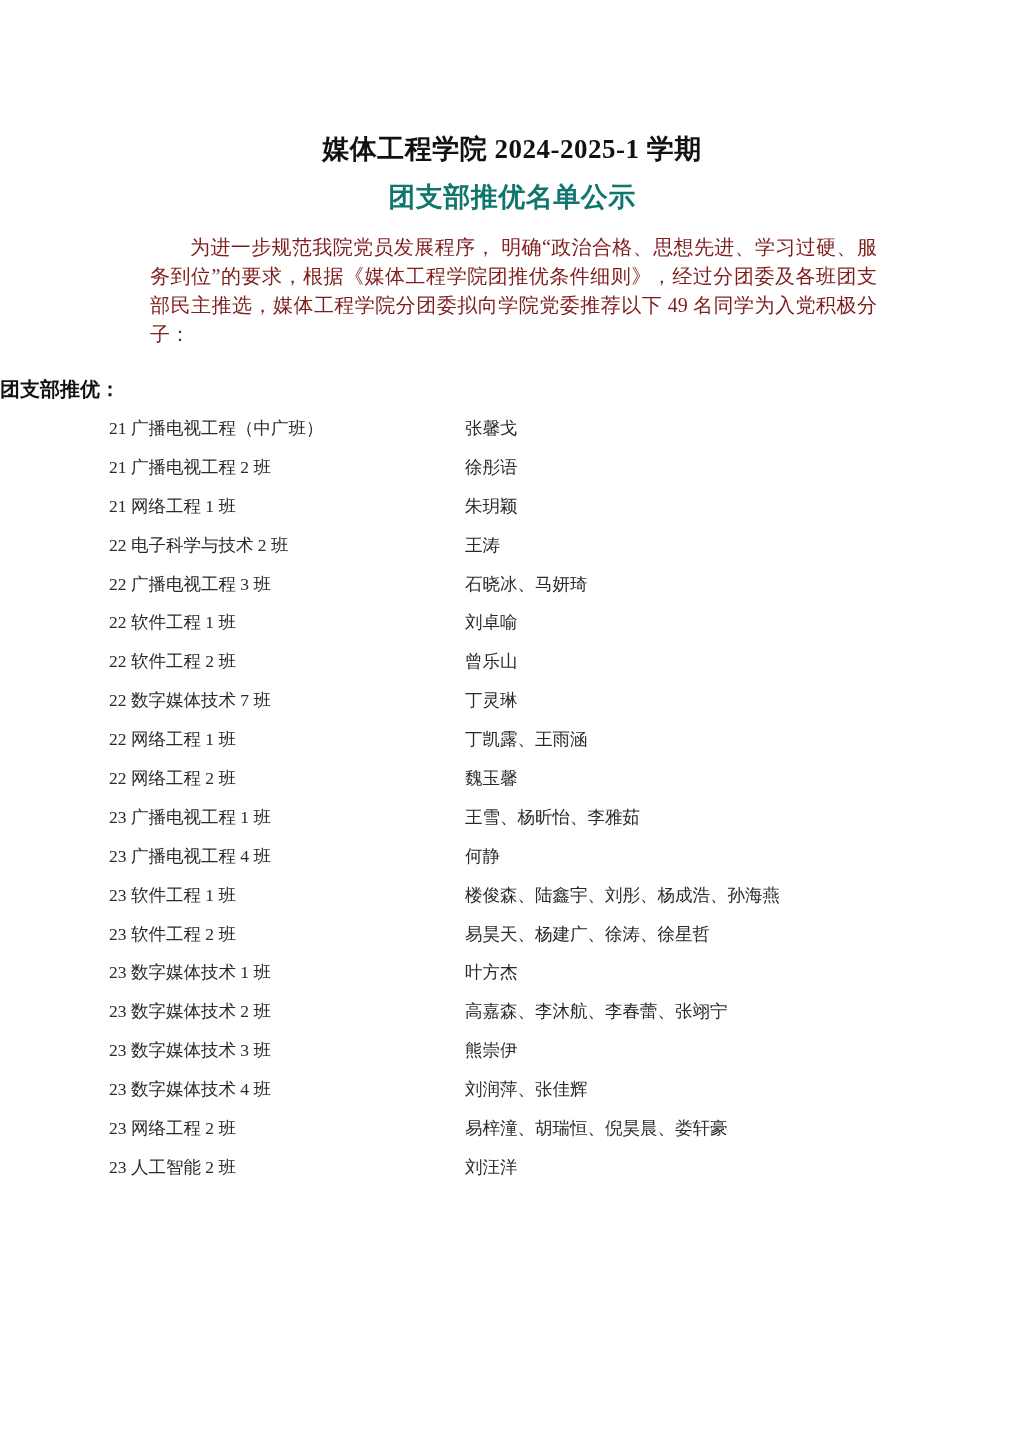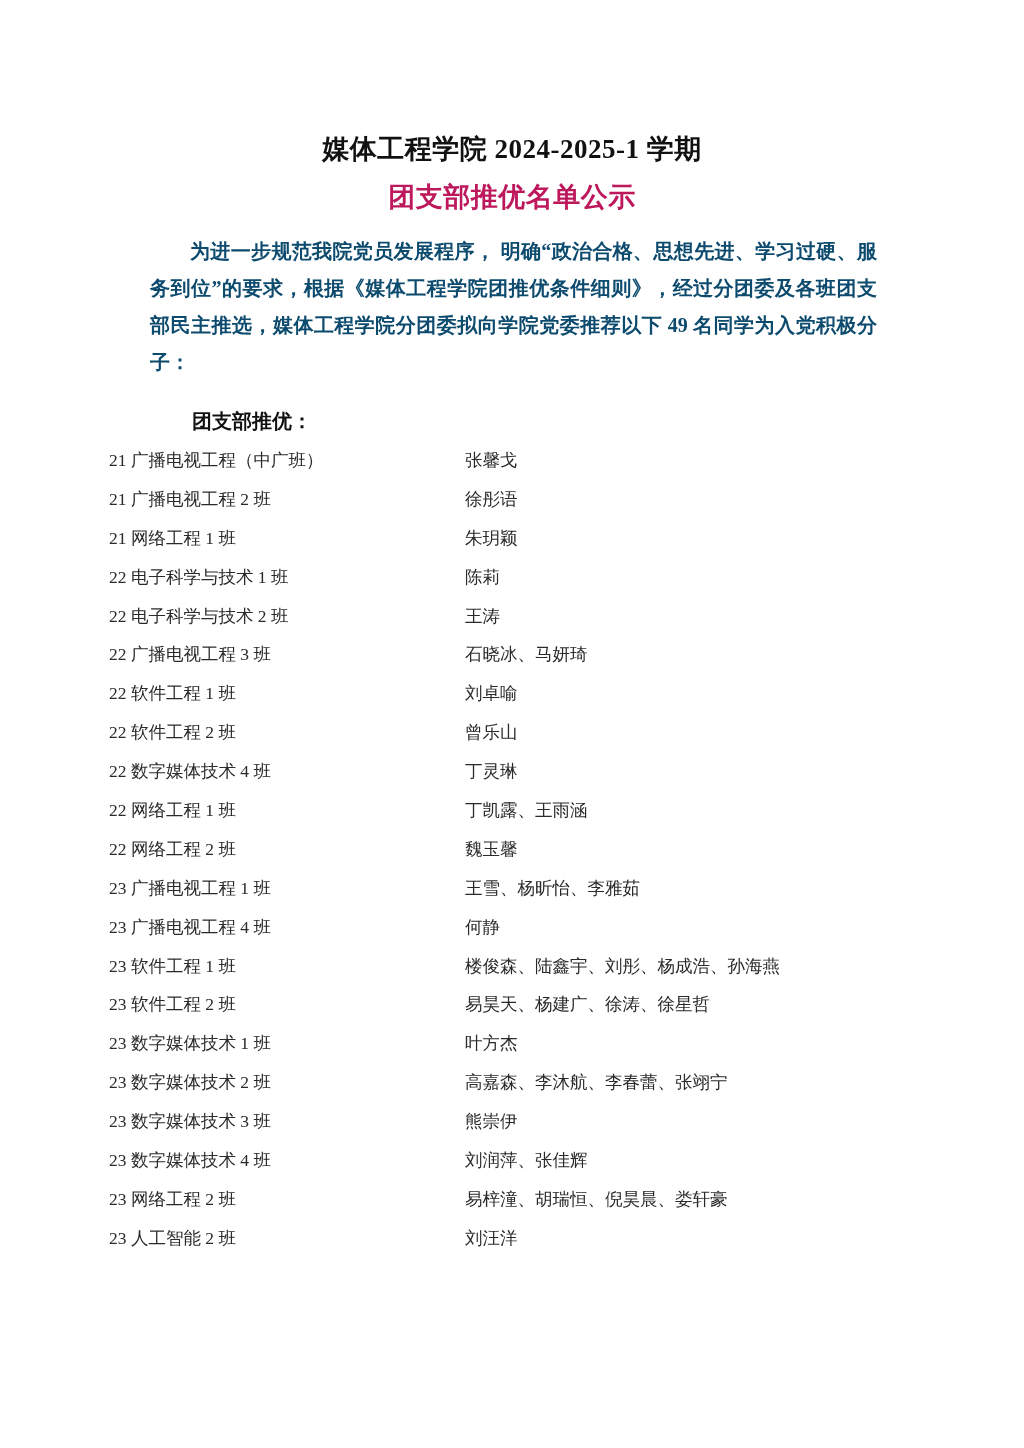--- a/index.html
+++ b/index.html
@@ -25,34 +25,33 @@
     letter-spacing: 0.5px;
     color: #111111;
   }
   .doc-subtitle {
     text-align: center;
     font-size: 27px;
     font-weight: 700;
     line-height: 1;
     margin-top: 21px;
     letter-spacing: 0.5px;
-    color: #be185d;
+    color: #0f766e;
   }
   .intro {
     margin: 22px auto 0 150px;
     width: 727px;
     font-size: 20px;
-    line-height: 37px;
-    font-weight: 700;
+    line-height: 29px;
+    font-weight: 400;
     text-align: justify;
     text-indent: 2em;
-    color: #0c4a6e;
+    color: #7f1d1d;
   }
   .section-heading {
-    margin-left: 192px;
     margin-top: 27px;
     font-size: 20px;
     font-weight: 700;
     color: #111111;
   }
   .roster {
     margin-left: 109px;
     margin-top: 13px;
   }
   .roster-row {
@@ -95,24 +94,20 @@
     <span class="cls">21 广播电视工程 2 班</span>
     <span class="names">徐彤语</span>
   </div>
 
   <div class="roster-row">
     <span class="cls">21 网络工程 1 班</span>
     <span class="names">朱玥颖</span>
   </div>
 
 
-  <div class="roster-row">
-    <span class="cls">22 电子科学与技术 1 班</span>
-    <span class="names">陈莉</span>
-  </div>
 
   <div class="roster-row">
     <span class="cls">22 电子科学与技术 2 班</span>
     <span class="names">王涛</span>
   </div>
 
   <div class="roster-row">
     <span class="cls">22 广播电视工程 3 班</span>
     <span class="names">石晓冰、马妍琦</span>
   </div>
@@ -121,21 +116,21 @@
     <span class="cls">22 软件工程 1 班</span>
     <span class="names">刘卓喻</span>
   </div>
 
   <div class="roster-row">
     <span class="cls">22 软件工程 2 班</span>
     <span class="names">曾乐山</span>
   </div>
 
   <div class="roster-row">
-    <span class="cls">22 数字媒体技术 4 班</span>
+    <span class="cls">22 数字媒体技术 7 班</span>
     <span class="names">丁灵琳</span>
   </div>
 
   <div class="roster-row">
     <span class="cls">22 网络工程 1 班</span>
     <span class="names">丁凯露、王雨涵</span>
   </div>
 
   <div class="roster-row">
     <span class="cls">22 网络工程 2 班</span>

